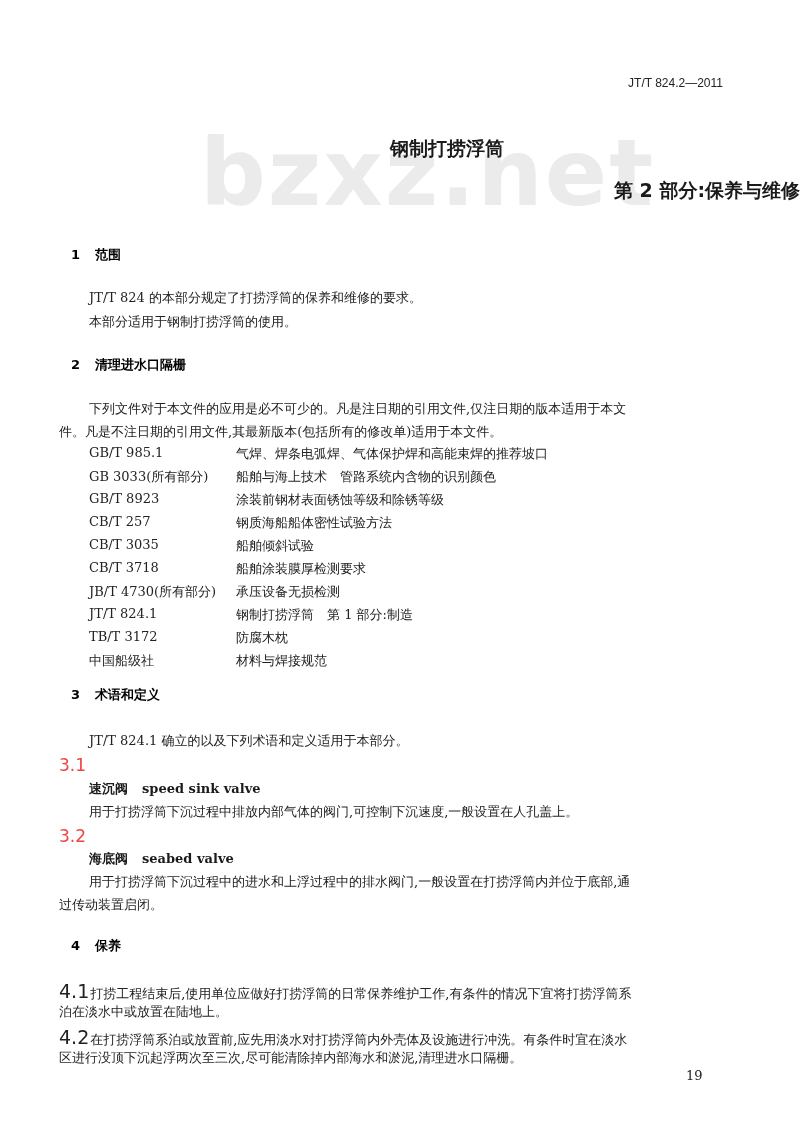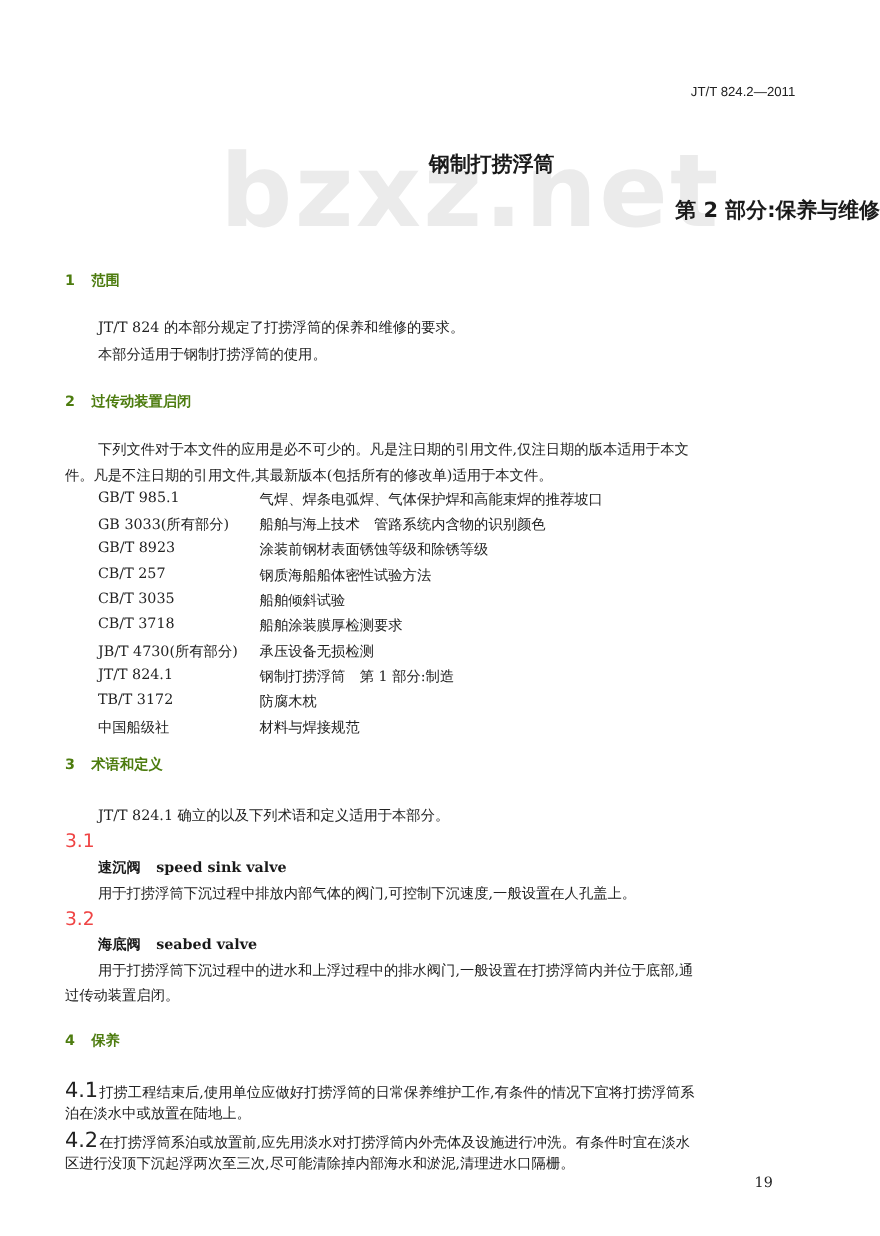--- a/index.html
+++ b/index.html
@@ -20,23 +20,23 @@
     font-size: 12px; color: #222;
   }
   .title {
     position: absolute; left: 0; width: 800px; text-align: center;
     font-family: "DejaVu Sans", "Liberation Sans", sans-serif;
     font-weight: bold; font-size: 19px; color: #1a1a1a; z-index: 1;
   }
   .t1 { top: 136px; padding-left: 47px; }
   .t2 { top: 178px; text-align: right; }
   .h {
-    position: absolute; left: 59px;
+    position: absolute; left: 71px;
     font-family: "DejaVu Sans", "Liberation Sans", sans-serif;
-    font-weight: bold; font-size: 13px; color: #4d7c0f;
+    font-weight: bold; font-size: 13px; color: #000000;
   }
   .h .num { display: inline-block; width: 24px; }
   .line { position: absolute; font-size: 13px; color: #222; white-space: nowrap; }
   .ref-row { position: absolute; left: 89px; font-size: 13px; color: #222; white-space: nowrap; height: 22px; }
   .ref-code { position: absolute; left: 0; }
   .ref-title { position: absolute; left: 147px; }
   .subnum {
     position: absolute; left: 59px;
     font-family: "DejaVu Sans", "Liberation Sans", sans-serif;
     font-size: 17px; color: #ef4444;
@@ -59,21 +59,21 @@
 <div class="title t1">钢制打捞浮筒</div>
 <div class="title t2">第 2 部分:保养与维修</div>
 
 <div class="h" style="top:246px;">
   <span class="num">1</span><span>范围</span>
 </div>
 <div class="line" style="left:89px; top:289px;">JT/T 824 的本部分规定了打捞浮筒的保养和维修的要求。</div>
 <div class="line" style="left:89px; top:313px;">本部分适用于钢制打捞浮筒的使用。</div>
 
 <div class="h" style="top:356px;">
-  <span class="num">2</span><span>过传动装置启闭</span>
+  <span class="num">2</span><span>清理进水口隔栅</span>
 </div>
 <div class="line" style="left:89px; top:400px;">下列文件对于本文件的应用是必不可少的。凡是注日期的引用文件,仅注日期的版本适用于本文</div>
 <div class="line" style="left:59px; top:423px;">件。凡是不注日期的引用文件,其最新版本(包括所有的修改单)适用于本文件。</div>
 
 <div class="ref-row" style="top:445px;">
   <span class="ref-code">GB/T 985.1</span>
   <span class="ref-title">气焊、焊条电弧焊、气体保护焊和高能束焊的推荐坡口</span>
 </div>
 <div class="ref-row" style="top:468px;">
   <span class="ref-code">GB 3033(所有部分)</span>

